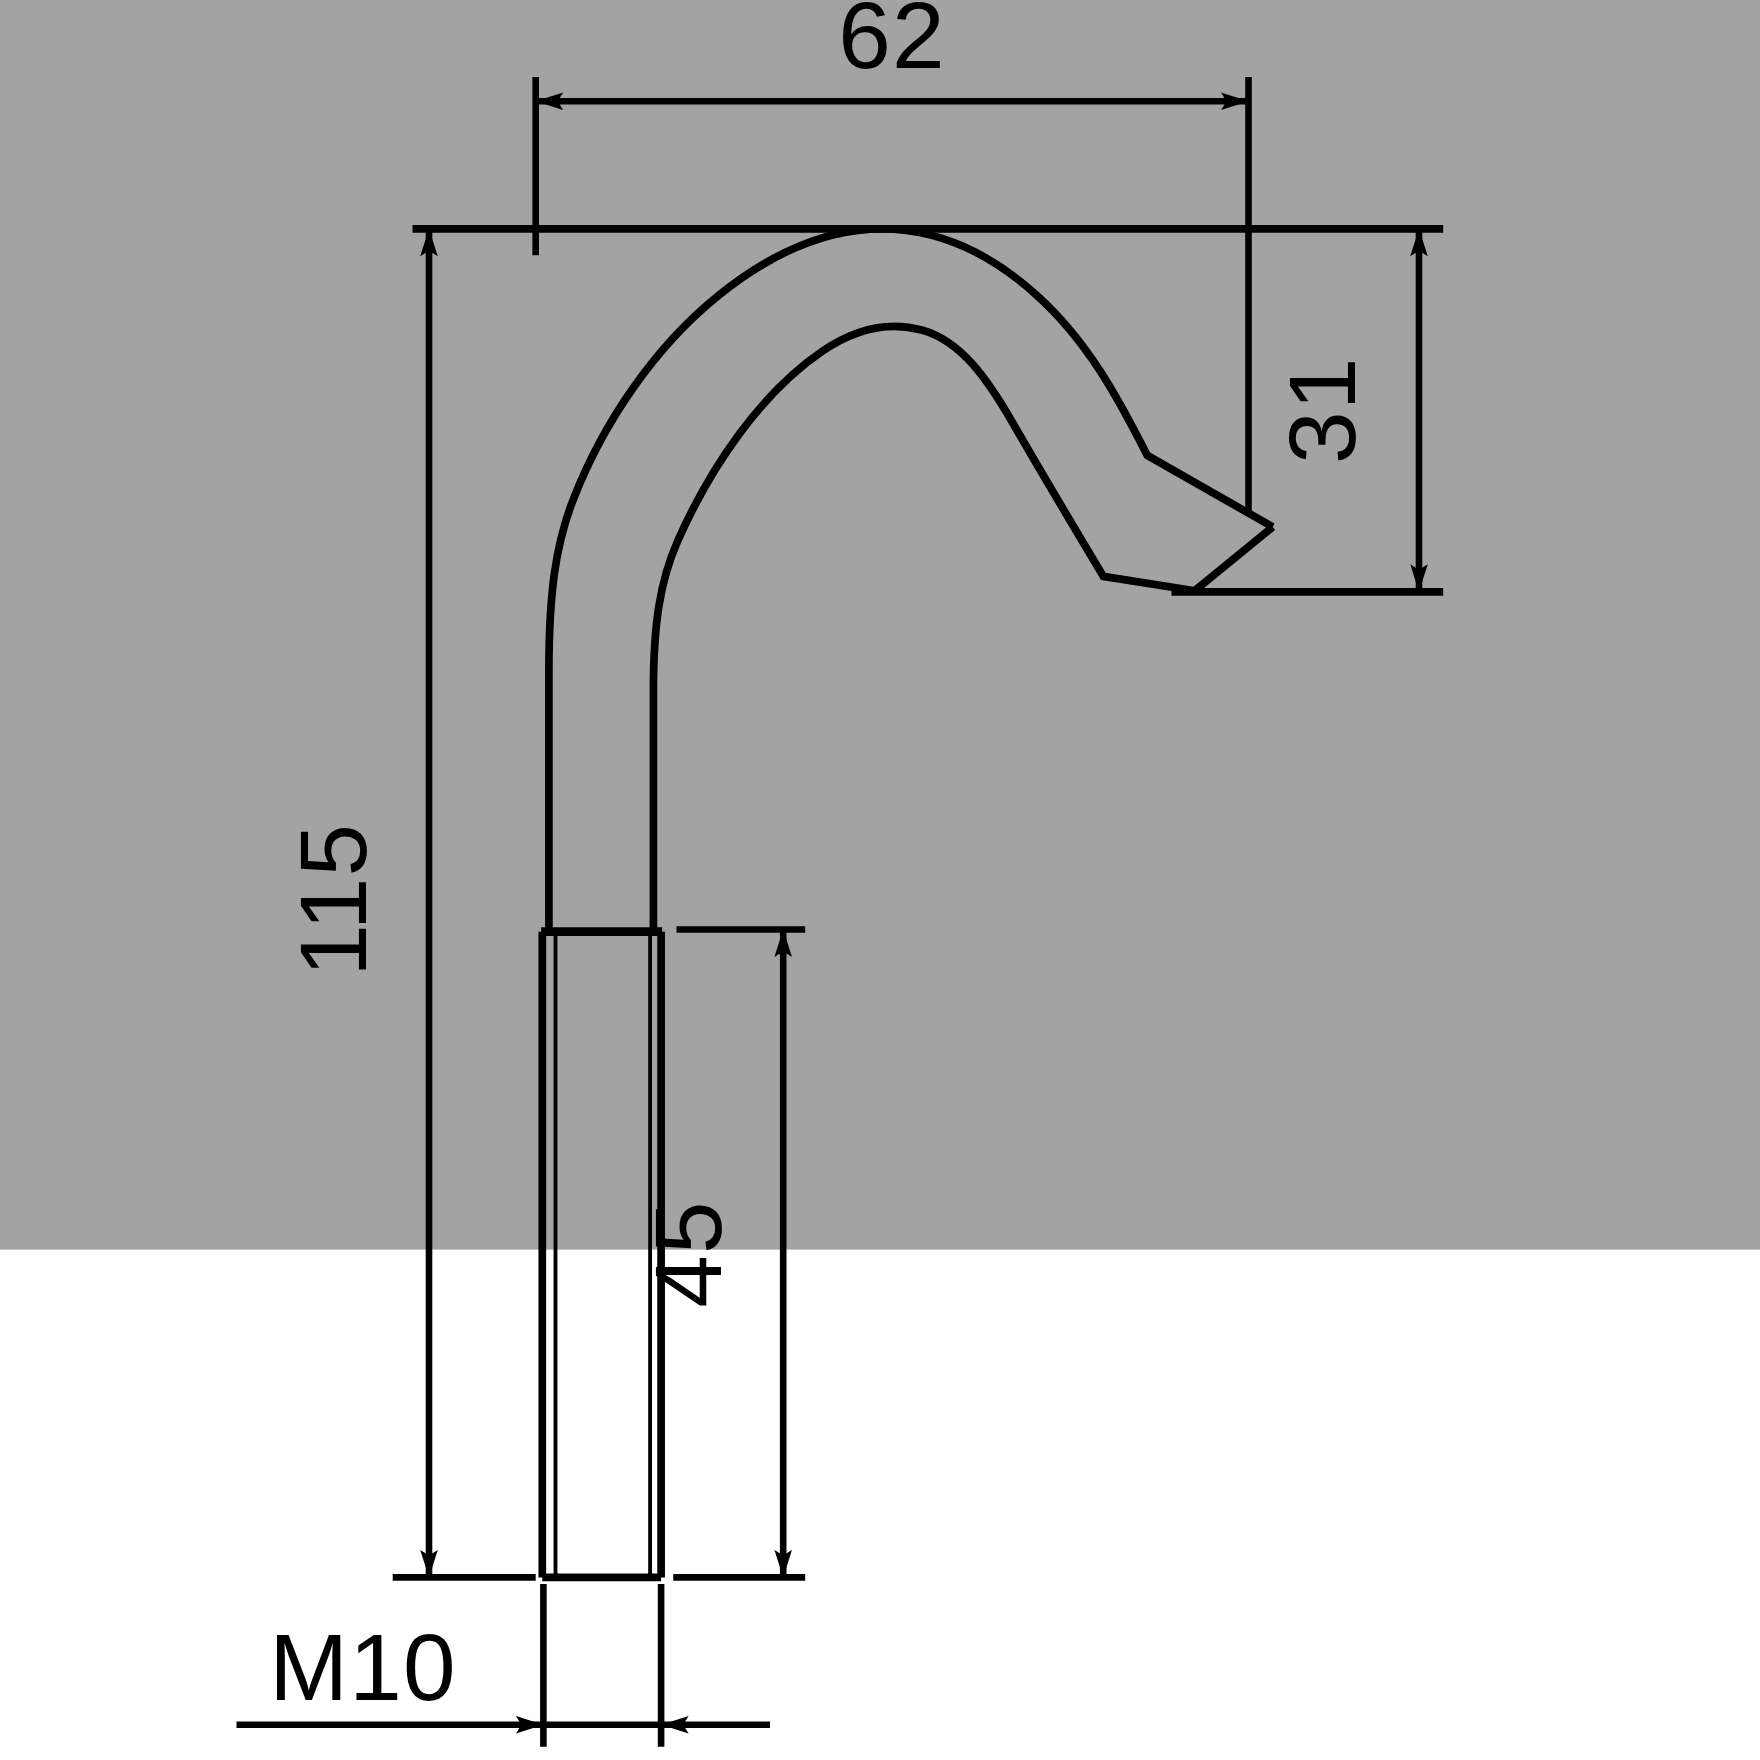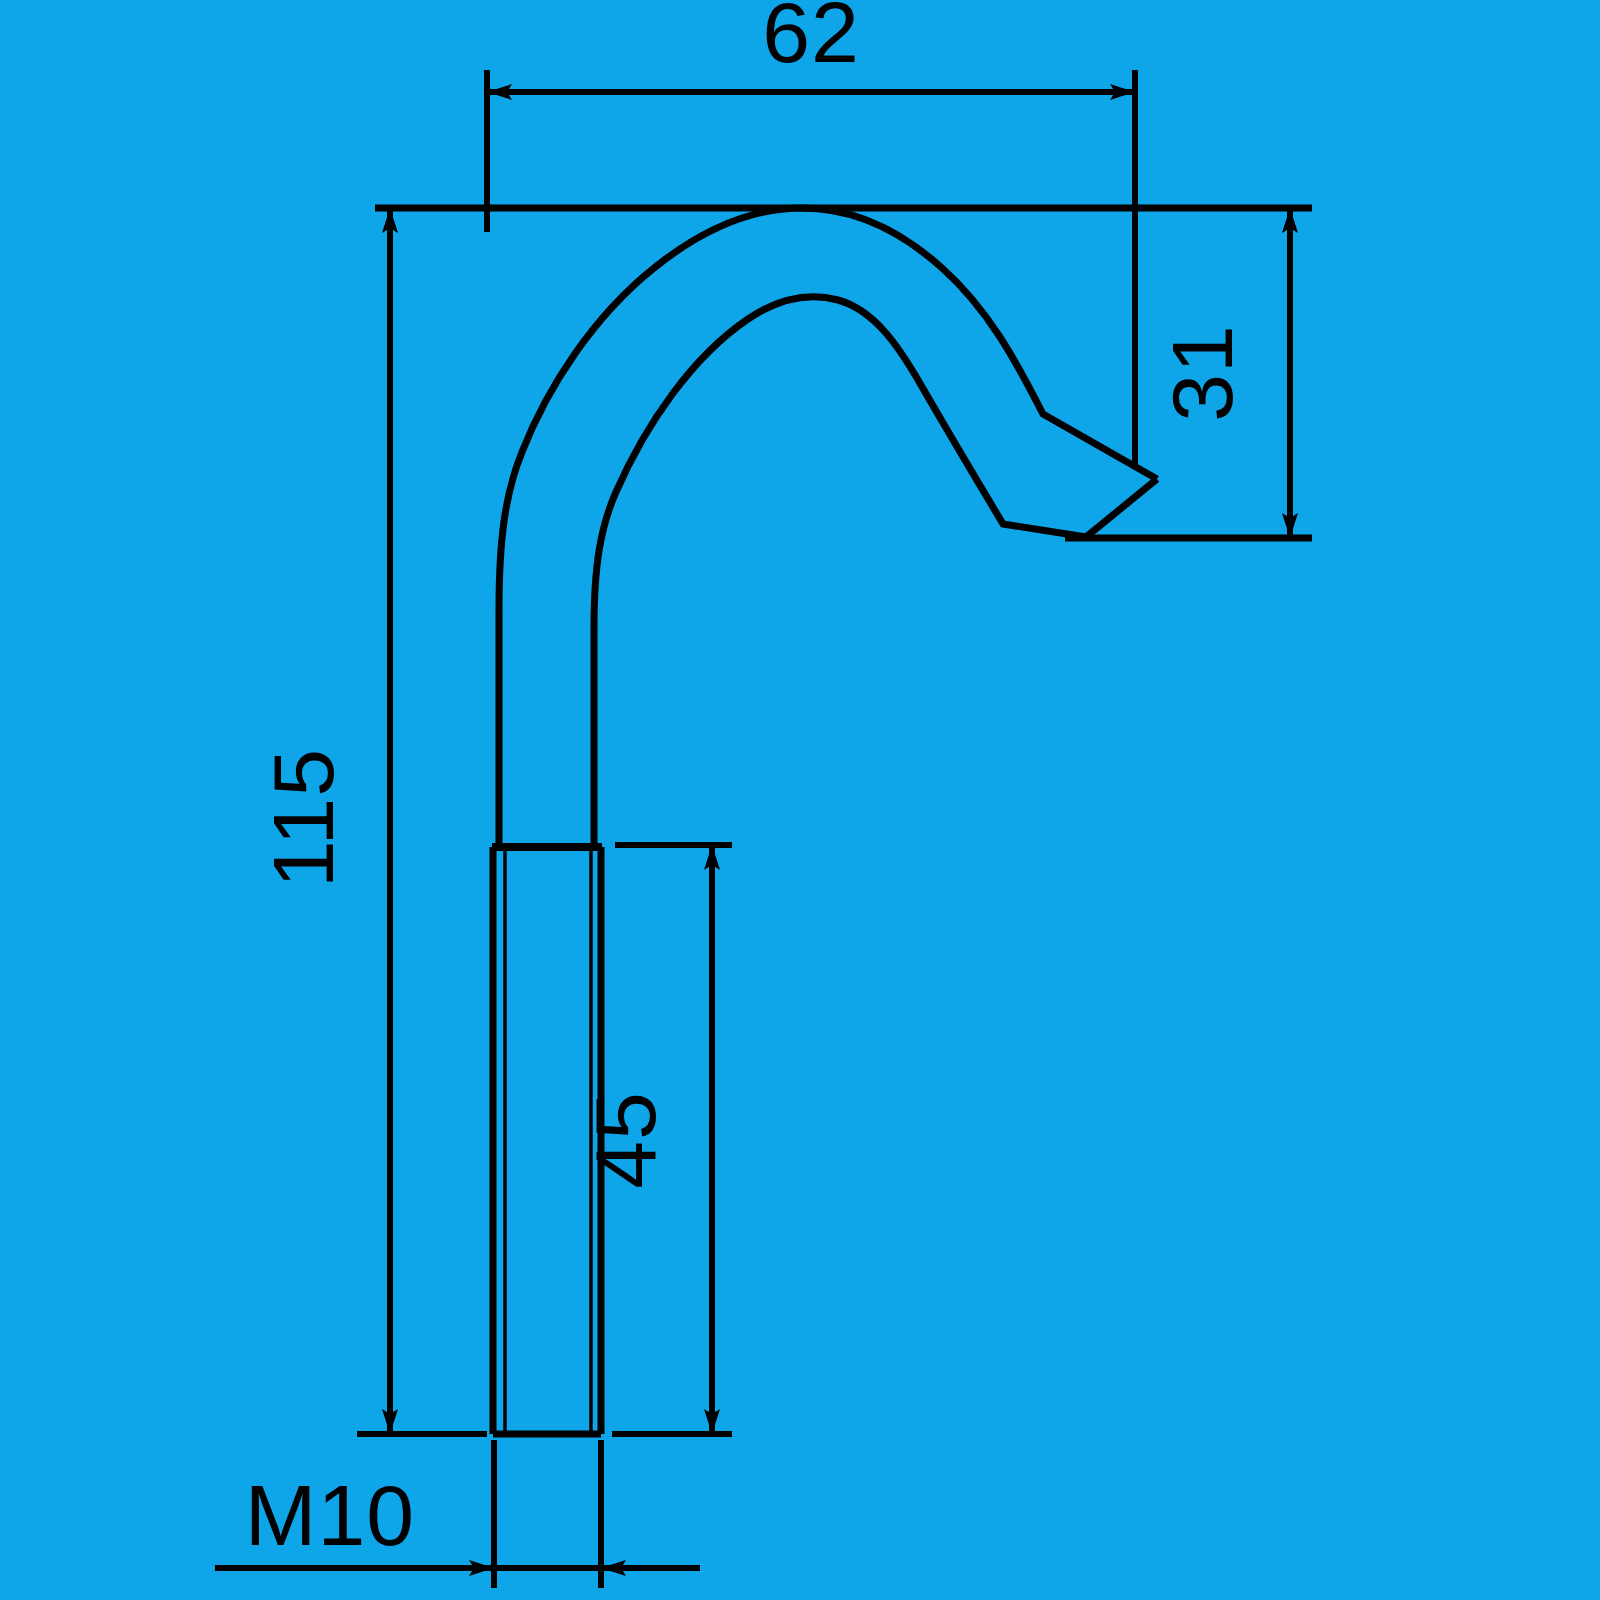--- a/index.html
+++ b/index.html
@@ -9,22 +9,22 @@
   }
   body {
     width: 1600px;
     height: 1600px;
     font-family: "Liberation Sans", sans-serif;
     overflow: hidden;
   }
   #drawing-root {
     position: relative;
     width: 1600px;
-    height: 1600px;
-    background: #0ea5e9;
+    height: 1136px;
+    background: #a3a3a3;
   }
   svg.cad {
     position: absolute;
     top: 0;
     left: 0;
     width: 1600px;
     height: 1600px;
     display: block;
   }
   .dim-text {

